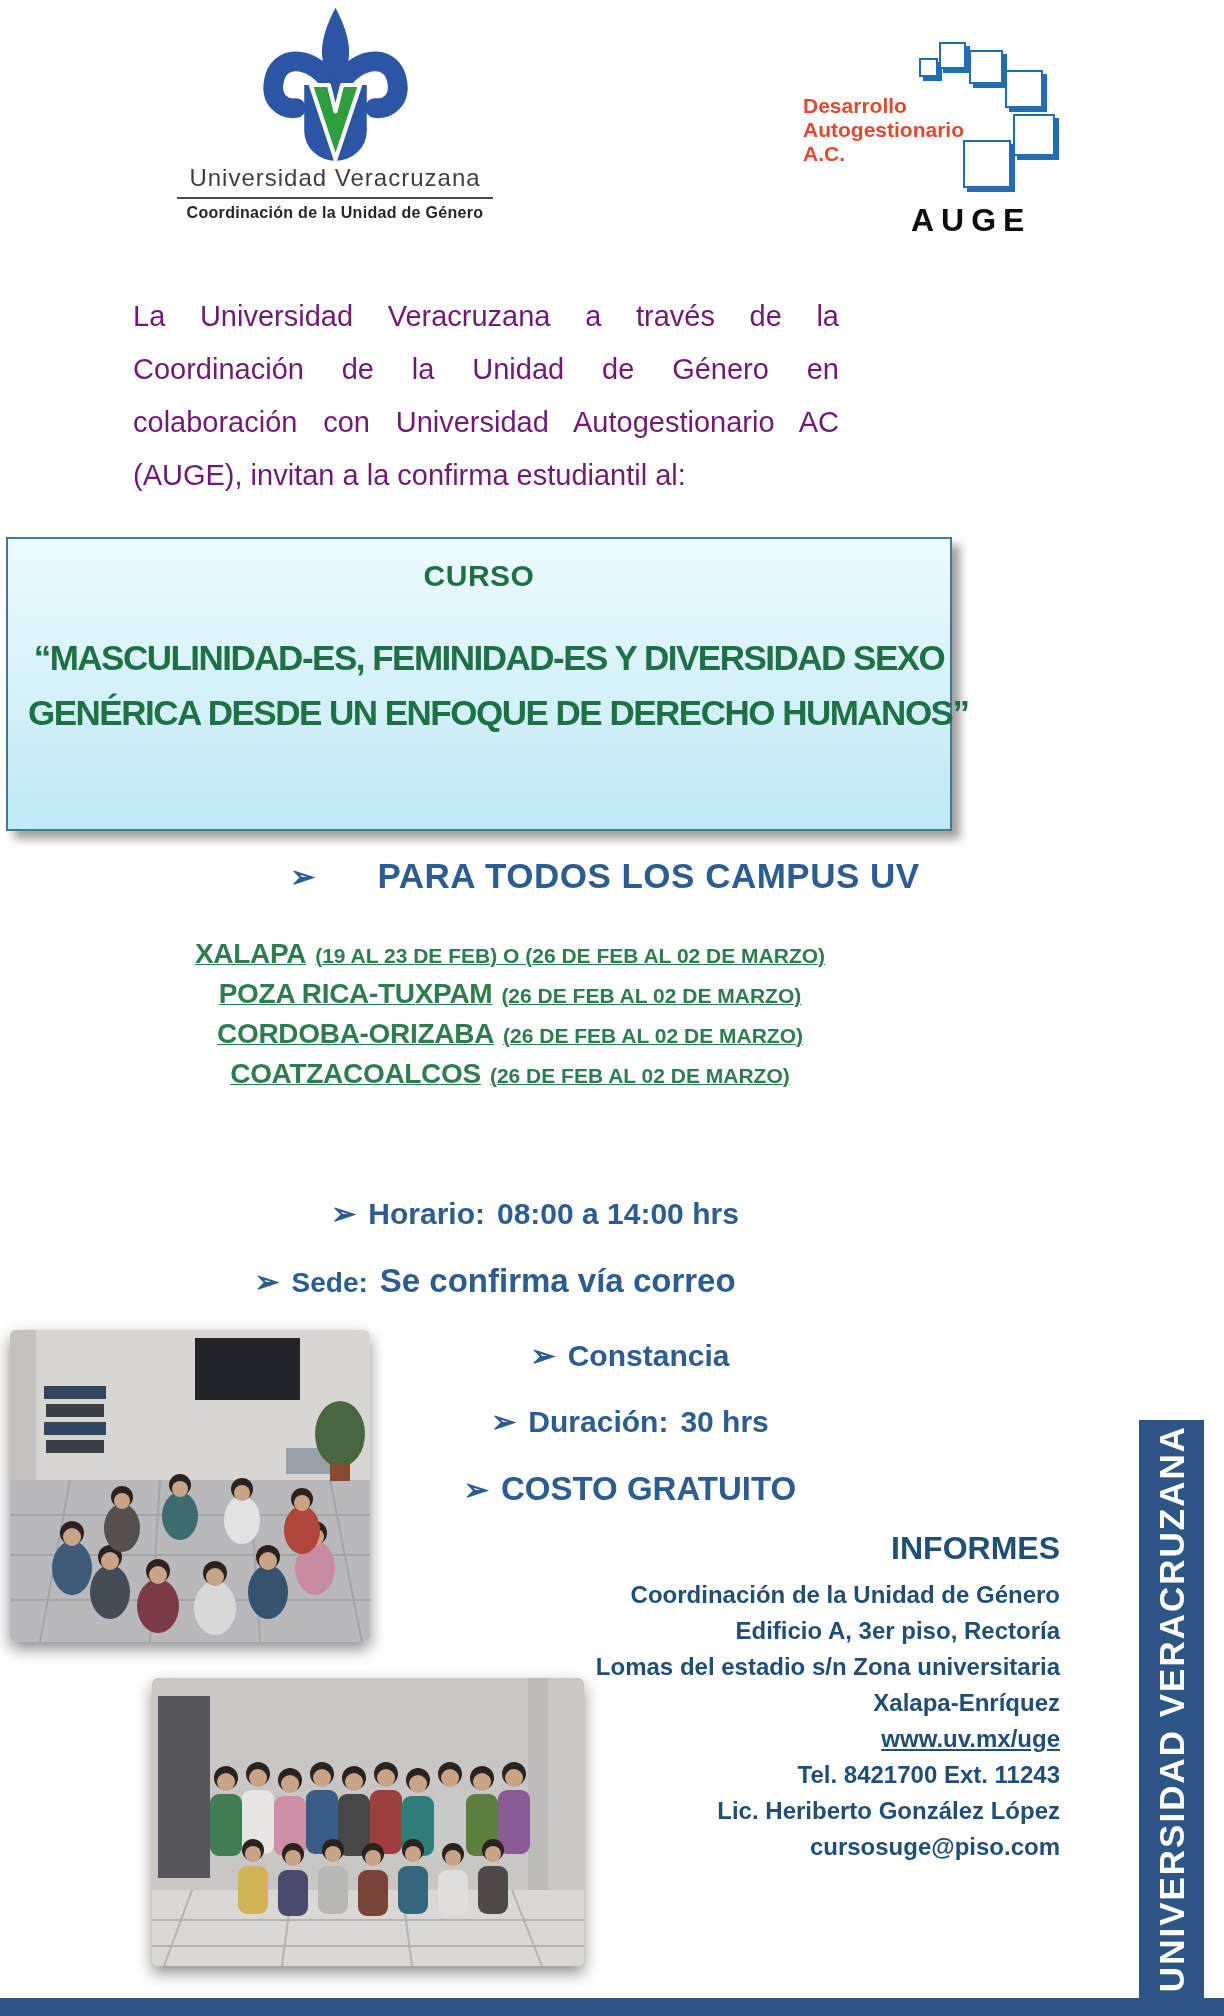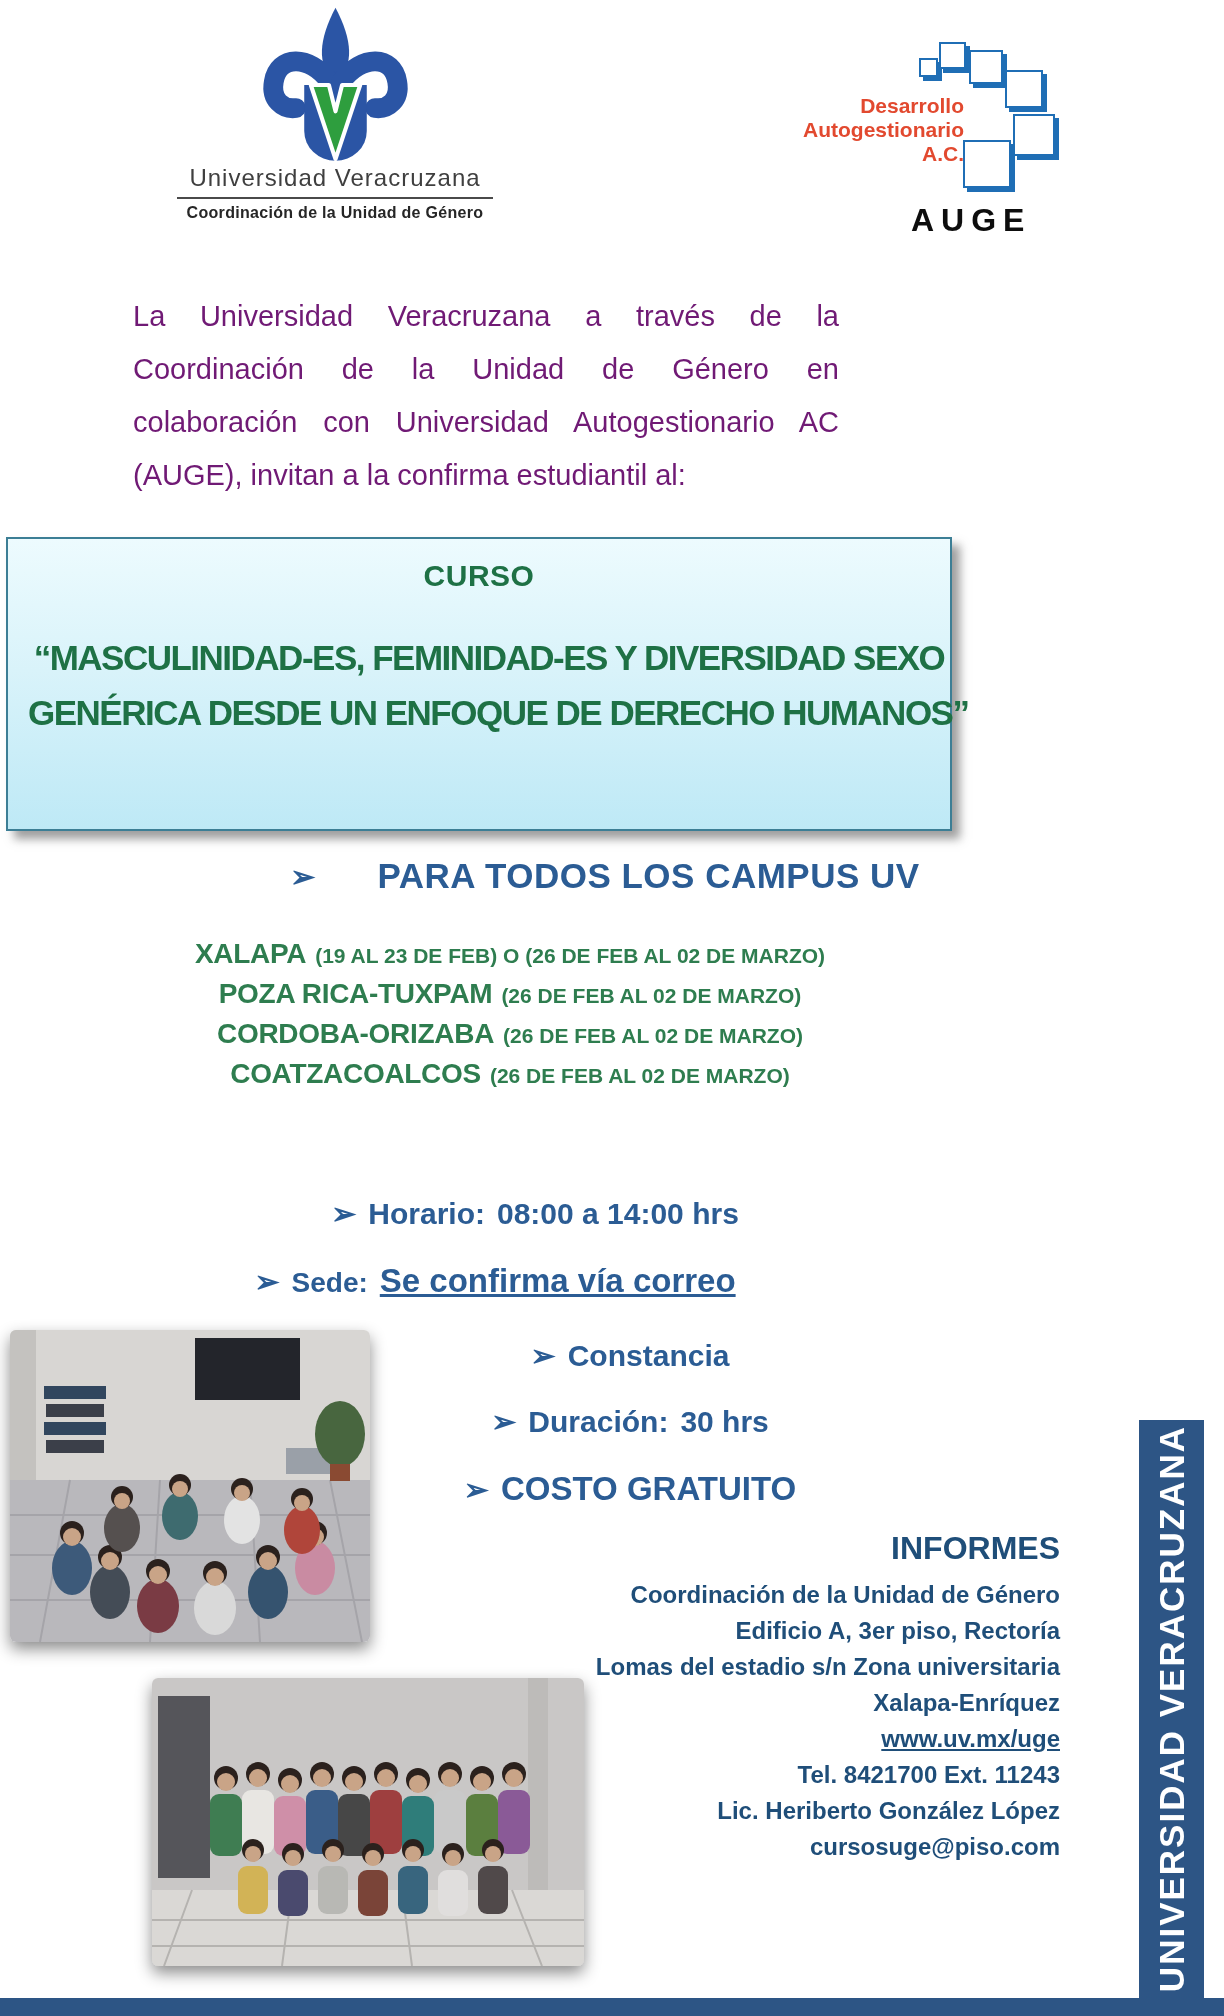--- a/index.html
+++ b/index.html
@@ -12,21 +12,21 @@
   
   #uv-logo{left:130px;top:6px;width:410px;text-align:center;}
   #uv-logo svg{display:block;margin:0 auto;}
   .uv-name{display:inline-block;font-size:24px;color:#3f3f3f;letter-spacing:1px;
     padding:0 12px 5px 12px;border-bottom:2px solid #4a4a4a;}
   .uv-sub{font-size:16px;font-weight:bold;color:#262626;margin-top:5px;letter-spacing:.3px;}
 
   
   #auge{left:795px;top:36px;width:290px;height:210px;}
   .auge-red{position:absolute;left:8px;top:58px;color:#E2492F;font-weight:bold;
-    font-size:21px;line-height:1.15;text-align:right;}
+    font-size:21px;line-height:1.15;text-align:left;}
   .cubes{position:absolute;left:118px;top:2px;width:165px;height:162px;}
   .cube{position:absolute;background:#fff;border:2px solid #1F6EB5;box-shadow:4px 4px 0 0 #1F6EB5;}
   .auge-acronym{position:absolute;left:116px;top:166px;font-size:32px;font-weight:bold;
     letter-spacing:7px;color:#0d0d0d;}
 
   
   #intro{left:133px;top:290px;width:706px;color:#701a75;font-weight:normal;font-size:29px;}
   #intro .jline{text-align:justify;text-align-last:justify;line-height:53px;}
   #intro .jline.last{text-align-last:left;}
 
@@ -38,31 +38,31 @@
   .course-title{margin-top:38px;font-size:35px;font-weight:bold;color:#1E7145;
     letter-spacing:-1.5px;line-height:1.57;white-space:nowrap;padding-left:20px;}
 
   
   #campus-heading{left:190px;top:856px;width:830px;display:flex;align-items:center;
     justify-content:center;gap:62px;color:#2B5C94;}
   .arrow{font-size:30px;font-weight:bold;color:#2B5C94;}
   .campus-heading-text{font-size:35px;font-weight:bold;letter-spacing:.5px;}
 
   #campus-list{left:55px;top:938px;width:910px;text-align:center;color:#2E7D4F;font-weight:bold;}
-  .campus-line{margin-bottom:8px;white-space:nowrap;}
+  .campus-line{margin-bottom:8px;white-space:nowrap;text-decoration:underline;}
   .campus-name{font-size:28px;letter-spacing:-.3px;}
   .campus-dates{font-size:21px;margin-left:9px;}
 
   
   .detail-line{position:absolute;display:flex;align-items:baseline;justify-content:center;
     gap:12px;color:#2B5C94;font-weight:bold;white-space:nowrap;}
   #horario{left:0;top:1196px;width:1070px;font-size:30px;}
   #sede{left:0;top:1262px;width:990px;}
   #sede .lab{font-size:28px;}
-  #sede .val{font-size:33px;text-decoration:underline;}
+  #sede .val{font-size:33px;}
   #constancia{left:380px;top:1338px;width:500px;font-size:30px;}
   #duracion{left:380px;top:1404px;width:500px;font-size:30px;}
   #costo{left:380px;top:1470px;width:500px;font-size:33px;}
 
   
   .photo{border-radius:6px;box-shadow:0 7px 16px rgba(0,0,0,.45);overflow:hidden;}
   #photo1{left:10px;top:1330px;width:360px;height:312px;}
   #photo2{left:152px;top:1678px;width:432px;height:288px;}
 
   

